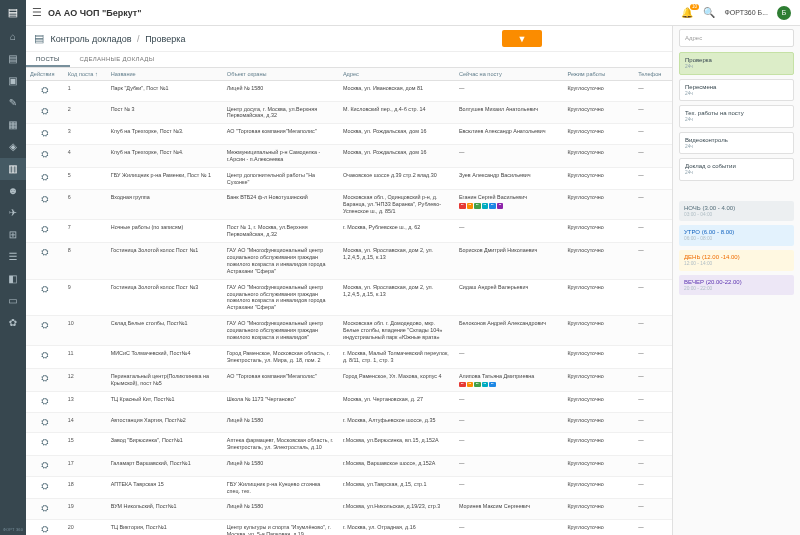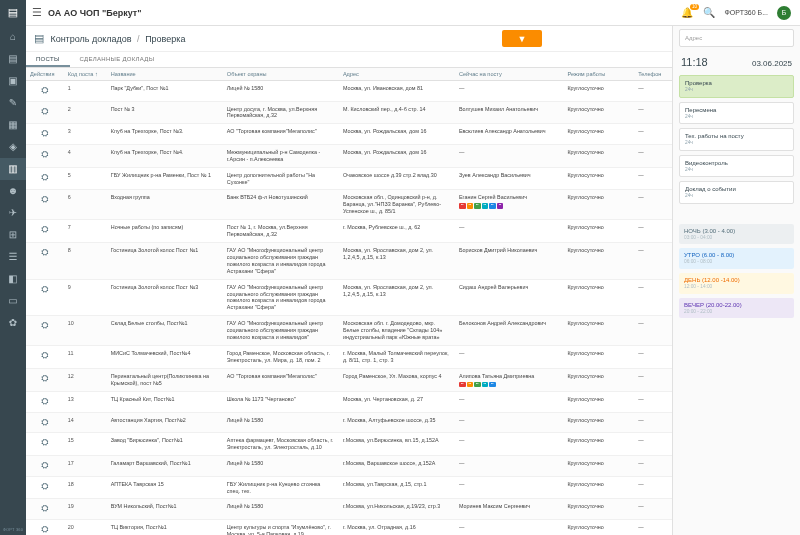--- a/index.html
+++ b/index.html
@@ -410,24 +410,20 @@
     </div>
   </div>
 
   <div id="right">
     <div class="fld" title="Код поста">
       <span>Код поста</span>
     </div>
     <div class="fld" title="Адрес">
       <span>Адрес</span>
     </div>
-    <div class="clockrow">
-      <div class="clock">11:18</div>
-      <div class="date">03.06.2025</div>
-    </div>
     <div id="statuslist">
         <div class="pill green" style="margin-bottom: 4px;"><span>Проверка</span><span class="sub">24ч</span></div>
         <div class="pill" style="margin-bottom: 4px;"><span>Пересмена</span><span class="sub">24ч</span></div>
         <div class="pill" style="margin-bottom: 4px;"><span>Тех. работы на посту</span><span class="sub">24ч</span></div>
         <div class="pill" style="margin-bottom: 4px;"><span>Видеоконтроль</span><span class="sub">24ч</span></div>
         <div class="pill" style="margin-bottom: 4px;"><span>Доклад о событии</span><span class="sub">24ч</span></div>
       </div>
     <div style="height:6px"></div>
     <div id="periodlist">
         <div class="tpill t-night" style="margin-bottom: 4px;"><span>НОЧЬ (3.00 - 4.00)</span><span class="sub">03:00 - 04:00</span></div>

